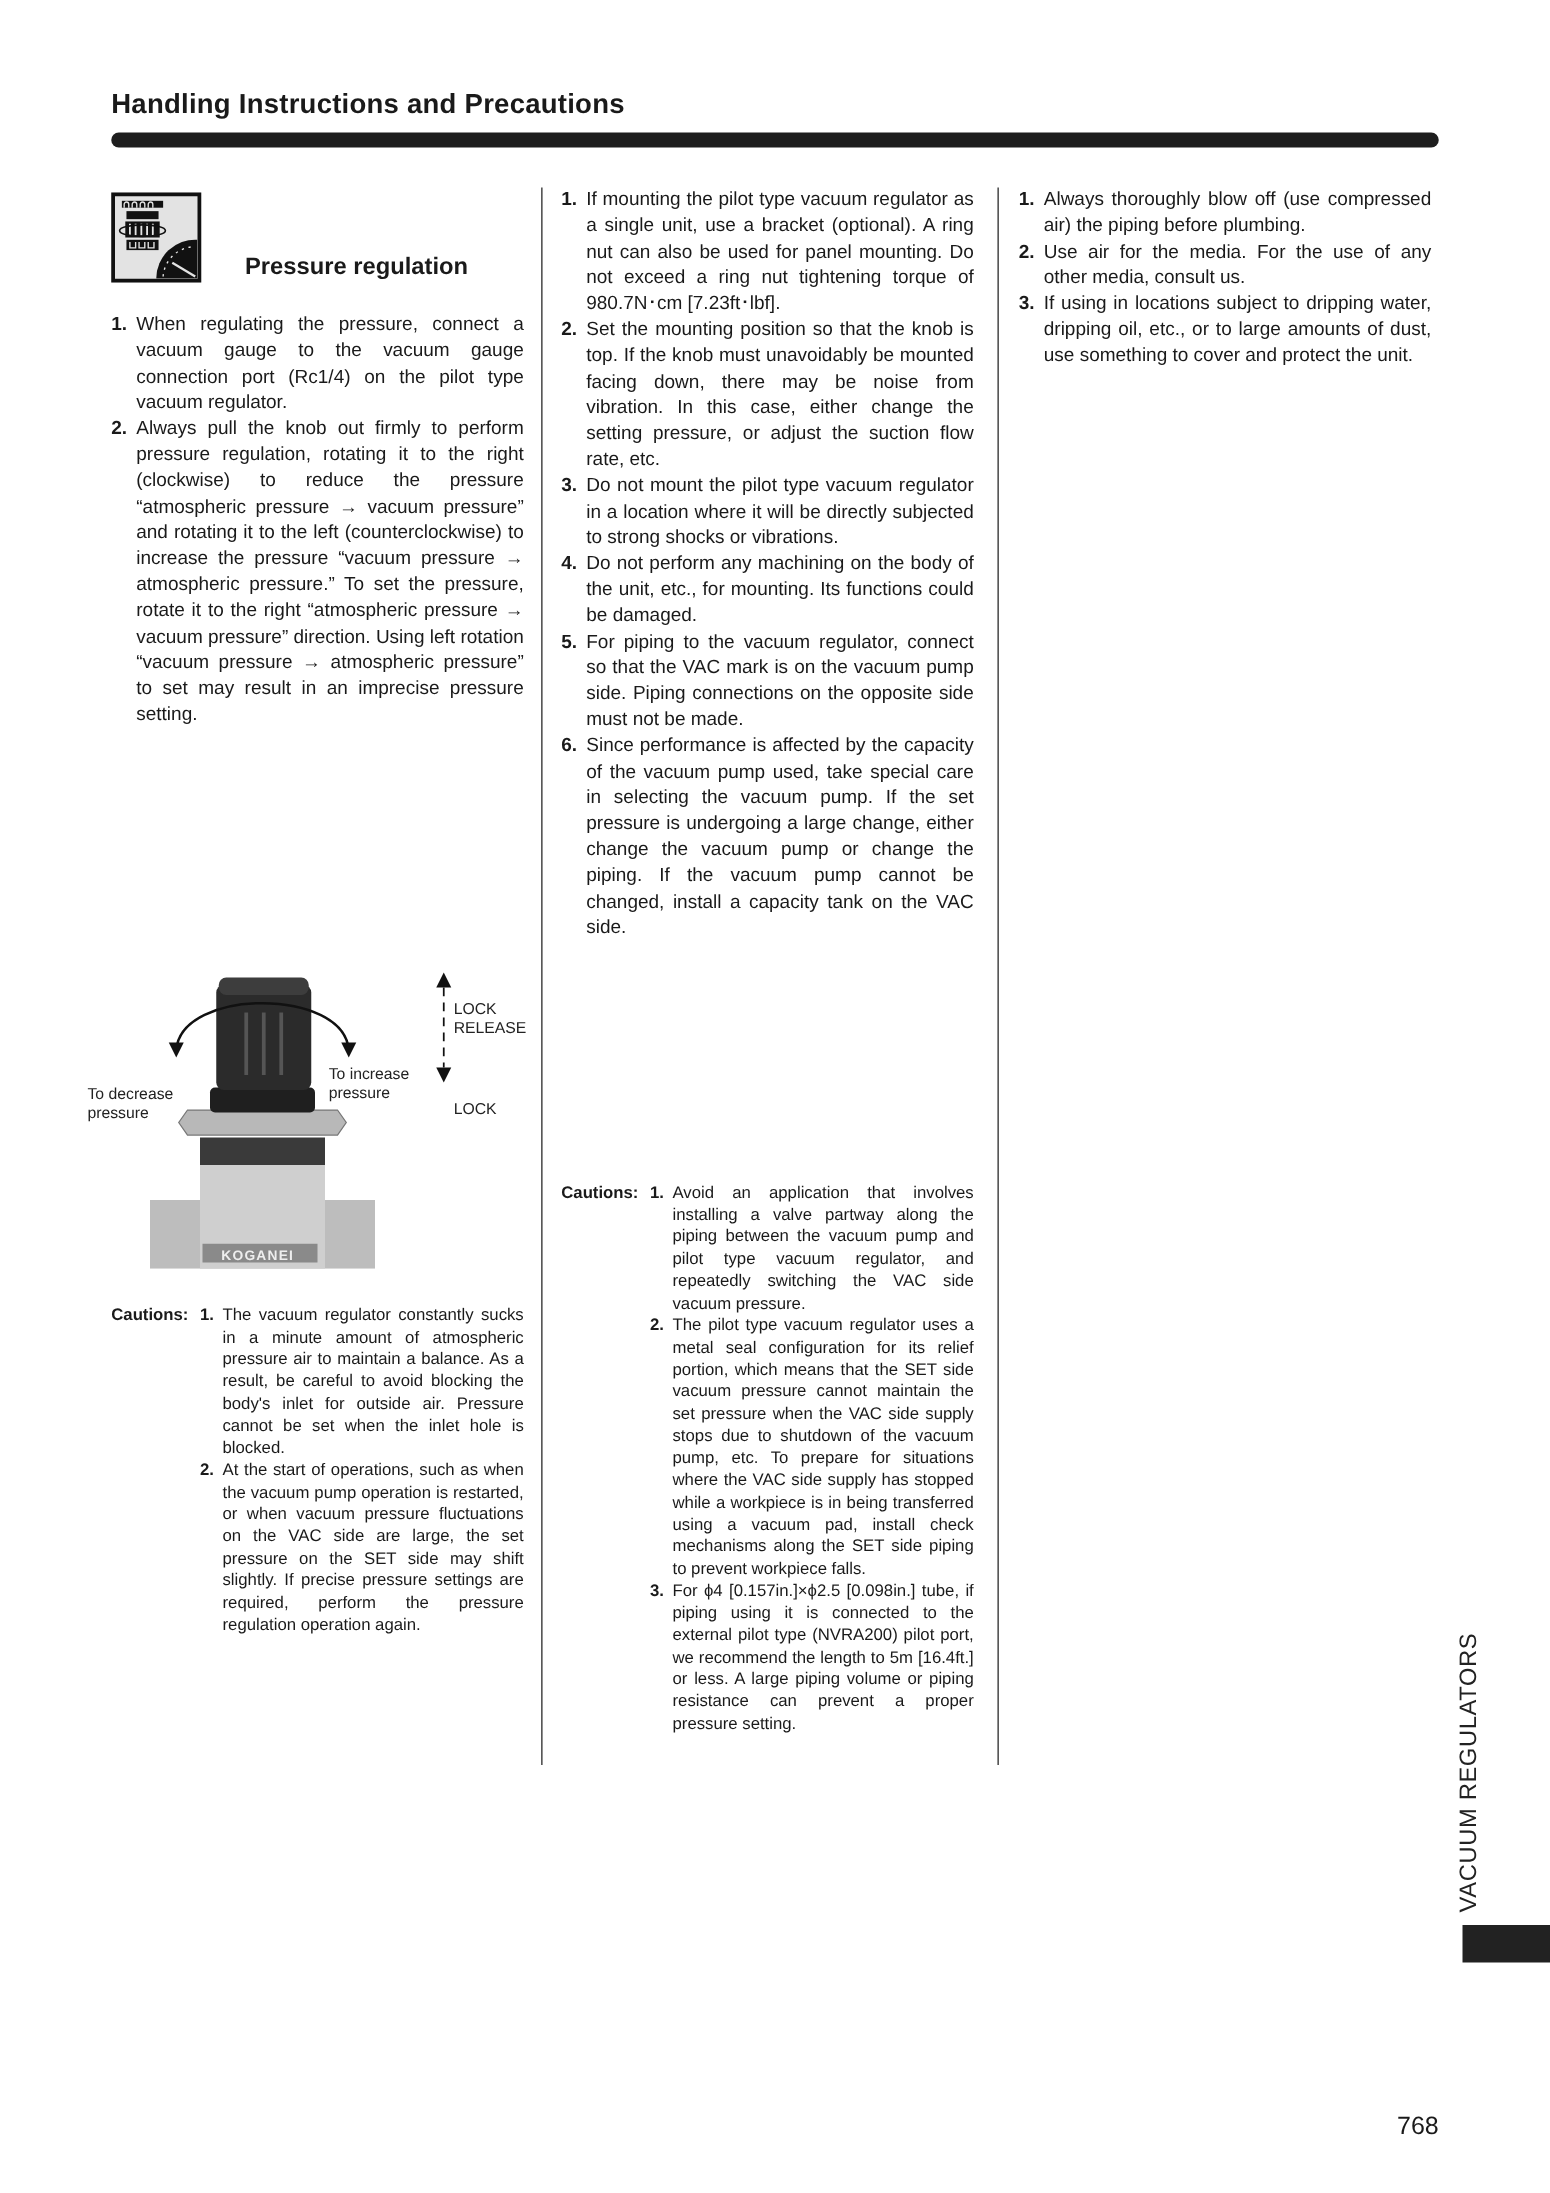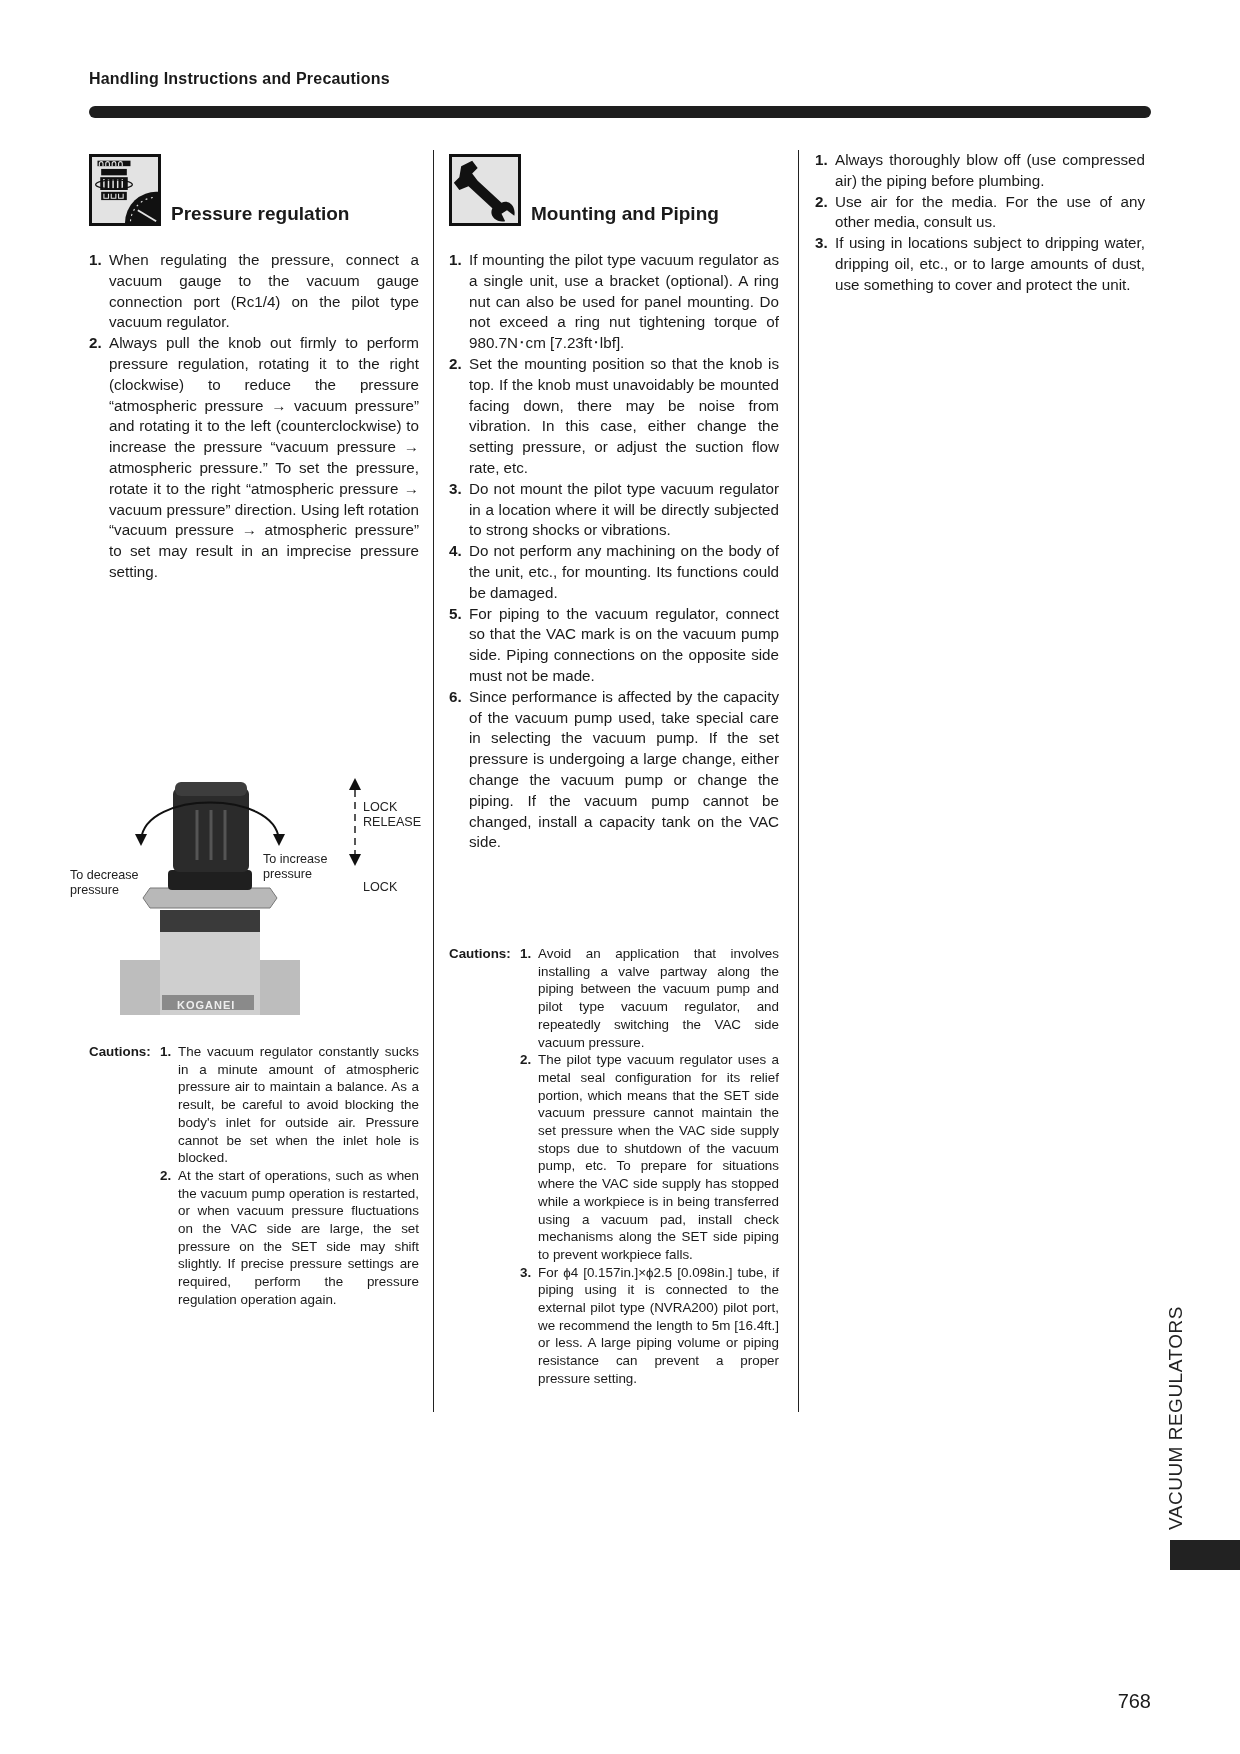--- a/index.html
+++ b/index.html
@@ -1,29 +1,29 @@
 <!DOCTYPE html>
 <html><head>
 <meta charset="utf-8">
 <style>
   html, body { margin:0; padding:0; background:#ffffff; }
   body { width:1240px; height:1754px; position:relative; overflow:hidden; color:#1a1a1a;
          font-family:"Liberation Sans", sans-serif; }
-  .page-title { position:absolute; left:89px; top:70px; font-size:16px; font-weight:bold; letter-spacing:0.2px; }
+  .page-title { position:absolute; left:89px; top:70px; font-size:22px; font-weight:bold; letter-spacing:0.2px; }
   .title-rule { position:absolute; left:89px; top:106px; width:1062px; height:12px; background:#1e1e1e; border-radius:6px; }
 
   .col { position:absolute; top:150px; }
   .col1 { left:89px; width:330px; }
   .col2 { left:449px; width:330px; }
   .col3 { left:815px; width:330px; }
   .vrule { position:absolute; width:1px; background:#222; top:150px; height:1262px; }
   .vrule1 { left:433px; }
   .vrule2 { left:798px; }
 
-  .sec-head { display:flex; align-items:flex-end; height:76px; margin-bottom:24px; }
+  .sec-head { display:flex; align-items:flex-end; height:76px; margin-bottom:24px;gap:25px; }
   .icon-box { width:72px; height:72px; border:3px solid #111; background:#e3e3e3; box-sizing:border-box; flex:none; position:relative; overflow:hidden; }
   .icon-box svg { position:absolute; left:0; top:0; width:100%; height:100%; }
   .sec-title { font-size:19px; font-weight:bold; margin-left:10px; margin-bottom:1px; white-space:nowrap; }
 
   ol.items { list-style:none; margin:0; padding:0; font-size:15.2px; line-height:20.8px; }
   ol.items li { position:relative; padding-left:20px; text-align:justify; }
   ol.items li .num { position:absolute; left:0; top:0; font-weight:bold; }
   ol.items li p { margin:0; }
 
   .cautions { position:absolute; font-size:13.4px; line-height:17.7px; }
@@ -128,28 +128,20 @@
       <span>The vacuum regulator constantly sucks in a minute amount of atmospheric pressure air to maintain a balance. As a result, be careful to avoid blocking the body's inlet for outside air. Pressure cannot be set when the inlet hole is blocked.</span>
     </li>
     <li>
       <span class="num">2.</span>
       <span>At the start of operations, such as when the vacuum pump operation is restarted, or when vacuum pressure fluctuations on the VAC side are large, the set pressure on the SET side may shift slightly. If precise pressure settings are required, perform the pressure regulation operation again.</span>
     </li>
   </ol>
 </div>
 
 <div class="col col2">
-  <div class="sec-head">
-    <div class="icon-box">
-      <svg viewBox="0 0 72 72">
-        <path d="M10 10 L22 4 L28 12 L22 18 L28 26 L54 50 C62 46 70 54 68 64 L60 58 L54 62 L58 70 C48 72 40 64 44 56 L18 32 L8 36 L2 28 L8 22 Z" fill="#111"></path>
-      </svg>
-    </div>
-    <div class="sec-title">Mounting and Piping</div>
-  </div>
   <ol class="items">
     <li>
         <span class="num">1.</span>
         <p>If mounting the pilot type vacuum regulator as a single unit, use a bracket (optional). A ring nut can also be used for panel mounting. Do not exceed a ring nut tightening torque of 980.7N･cm [7.23ft･lbf].</p>
       </li>
     <li>
         <span class="num">2.</span>
         <p>Set the mounting position so that the knob is top. If the knob must unavoidably be mounted facing down, there may be noise from vibration. In this case, either change the setting pressure, or adjust the suction flow rate, etc.</p>
       </li>
     <li>

